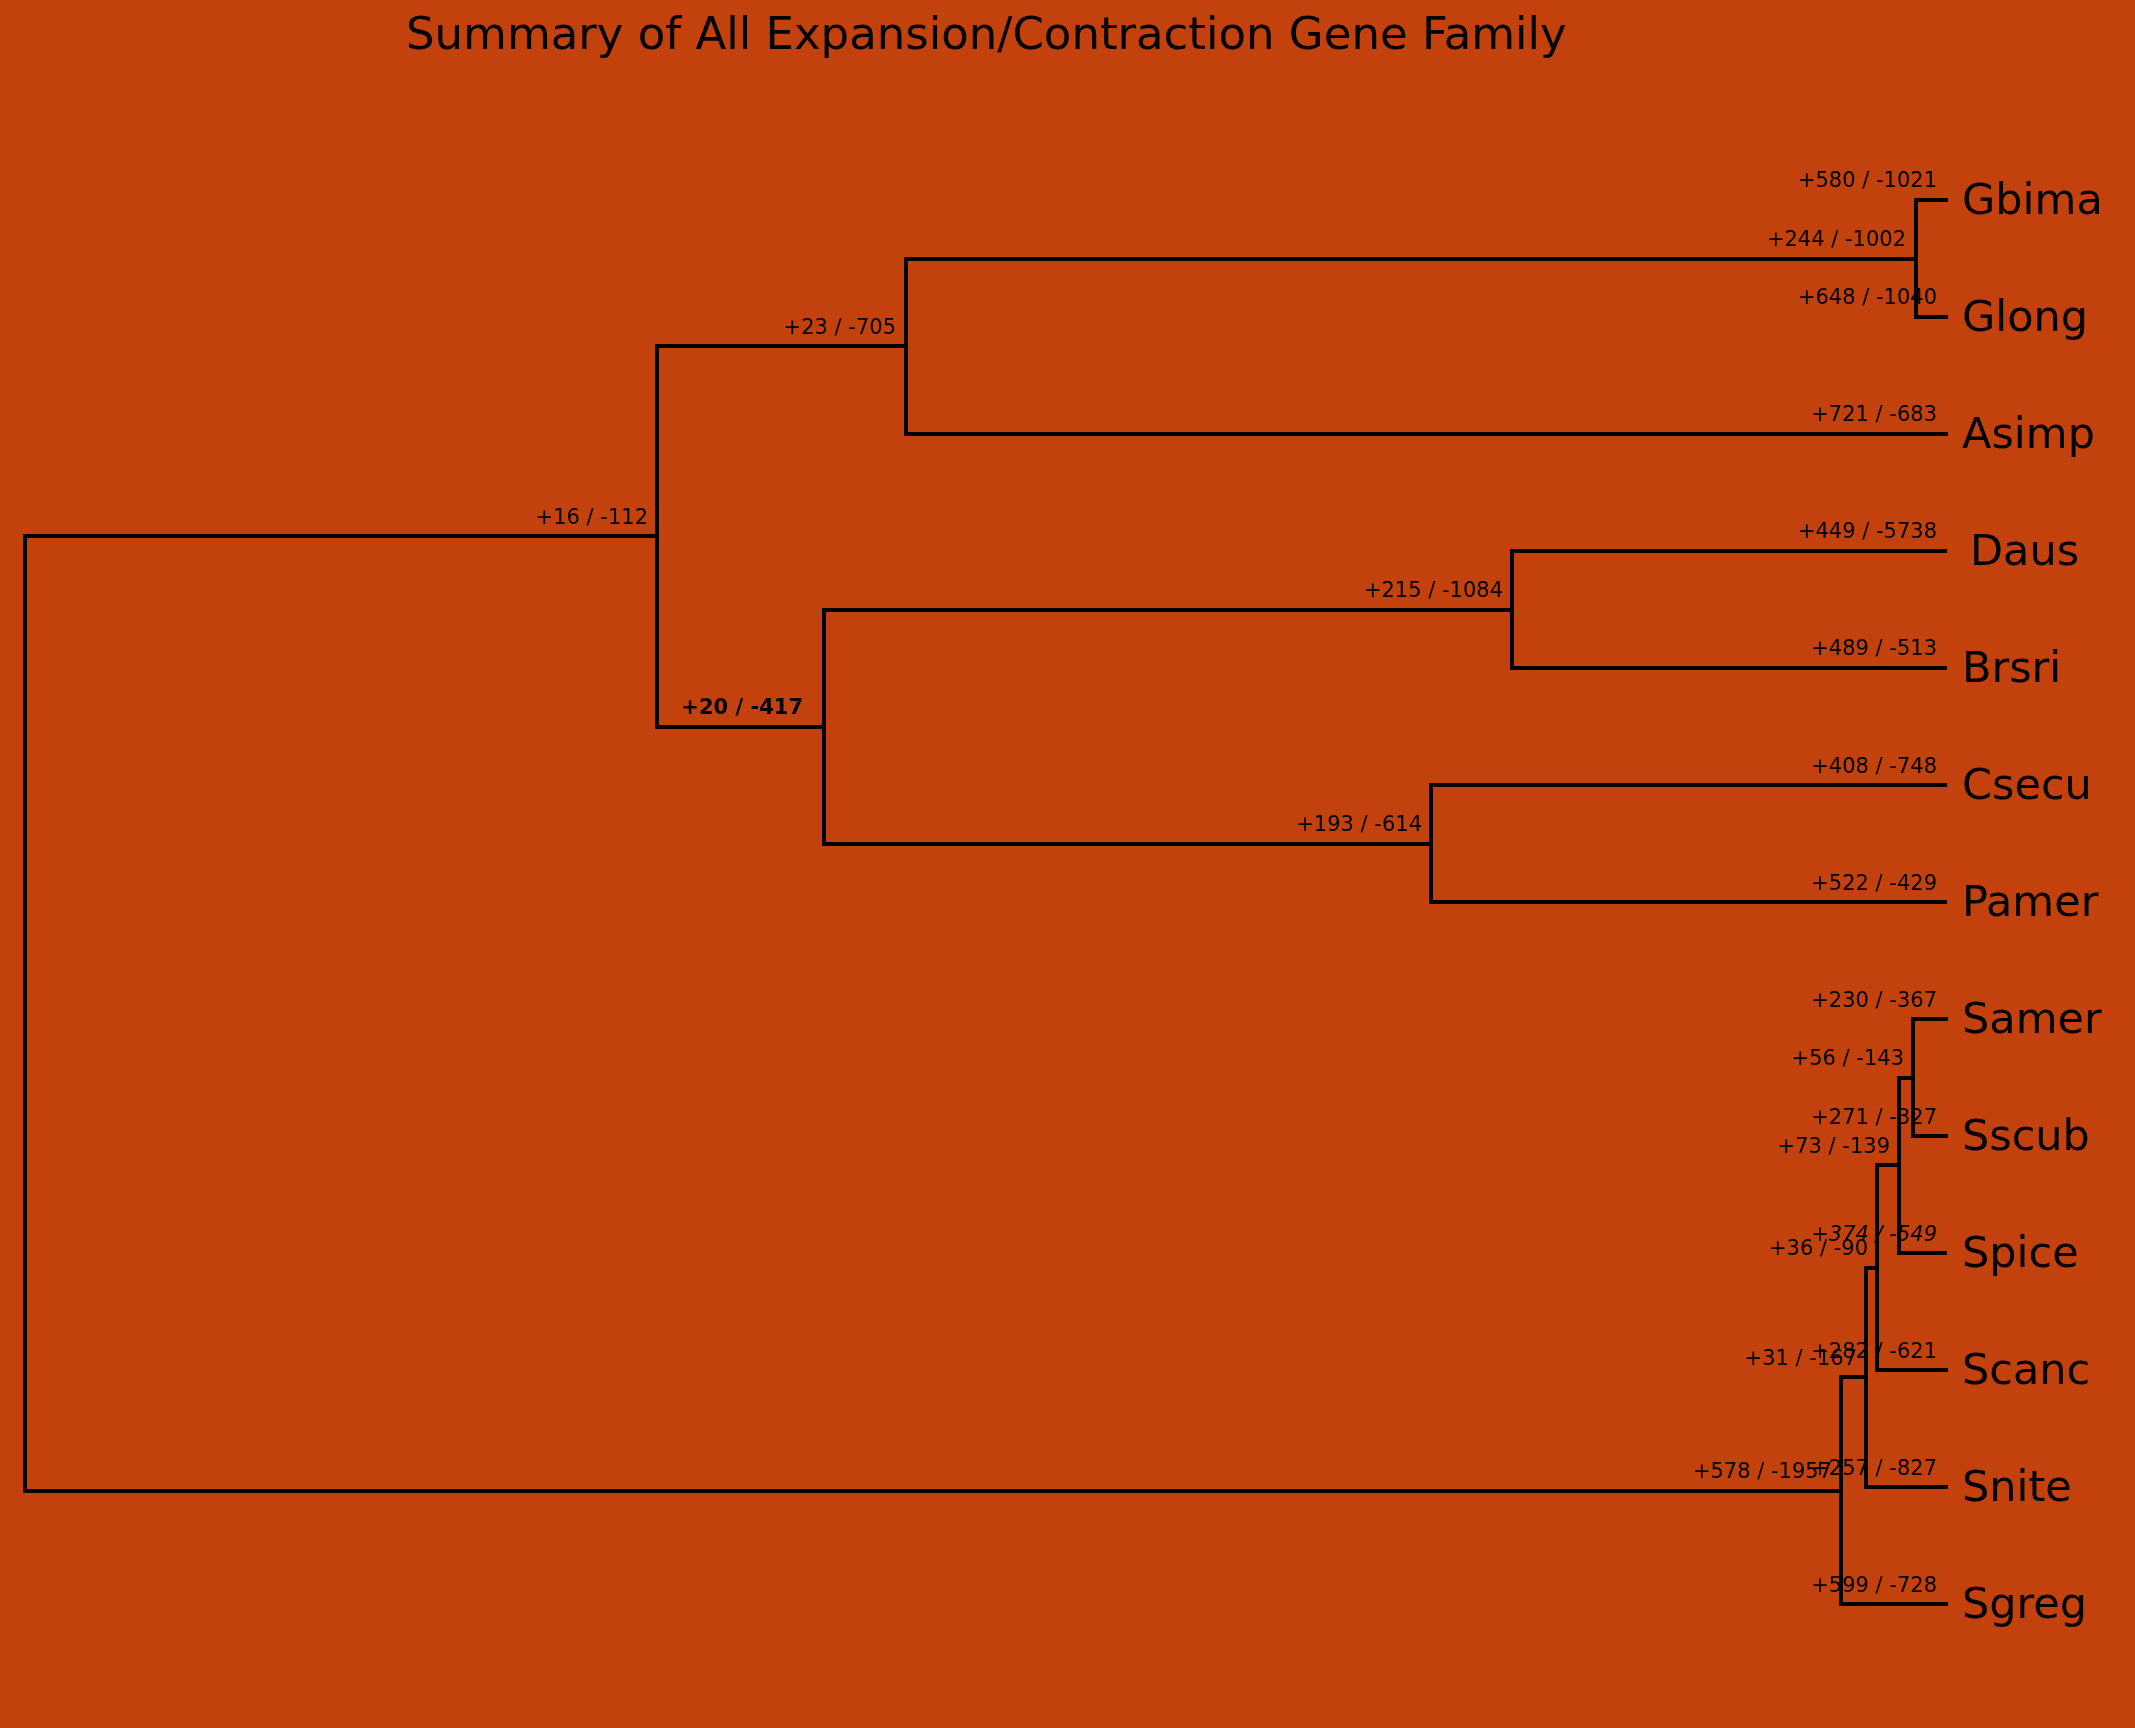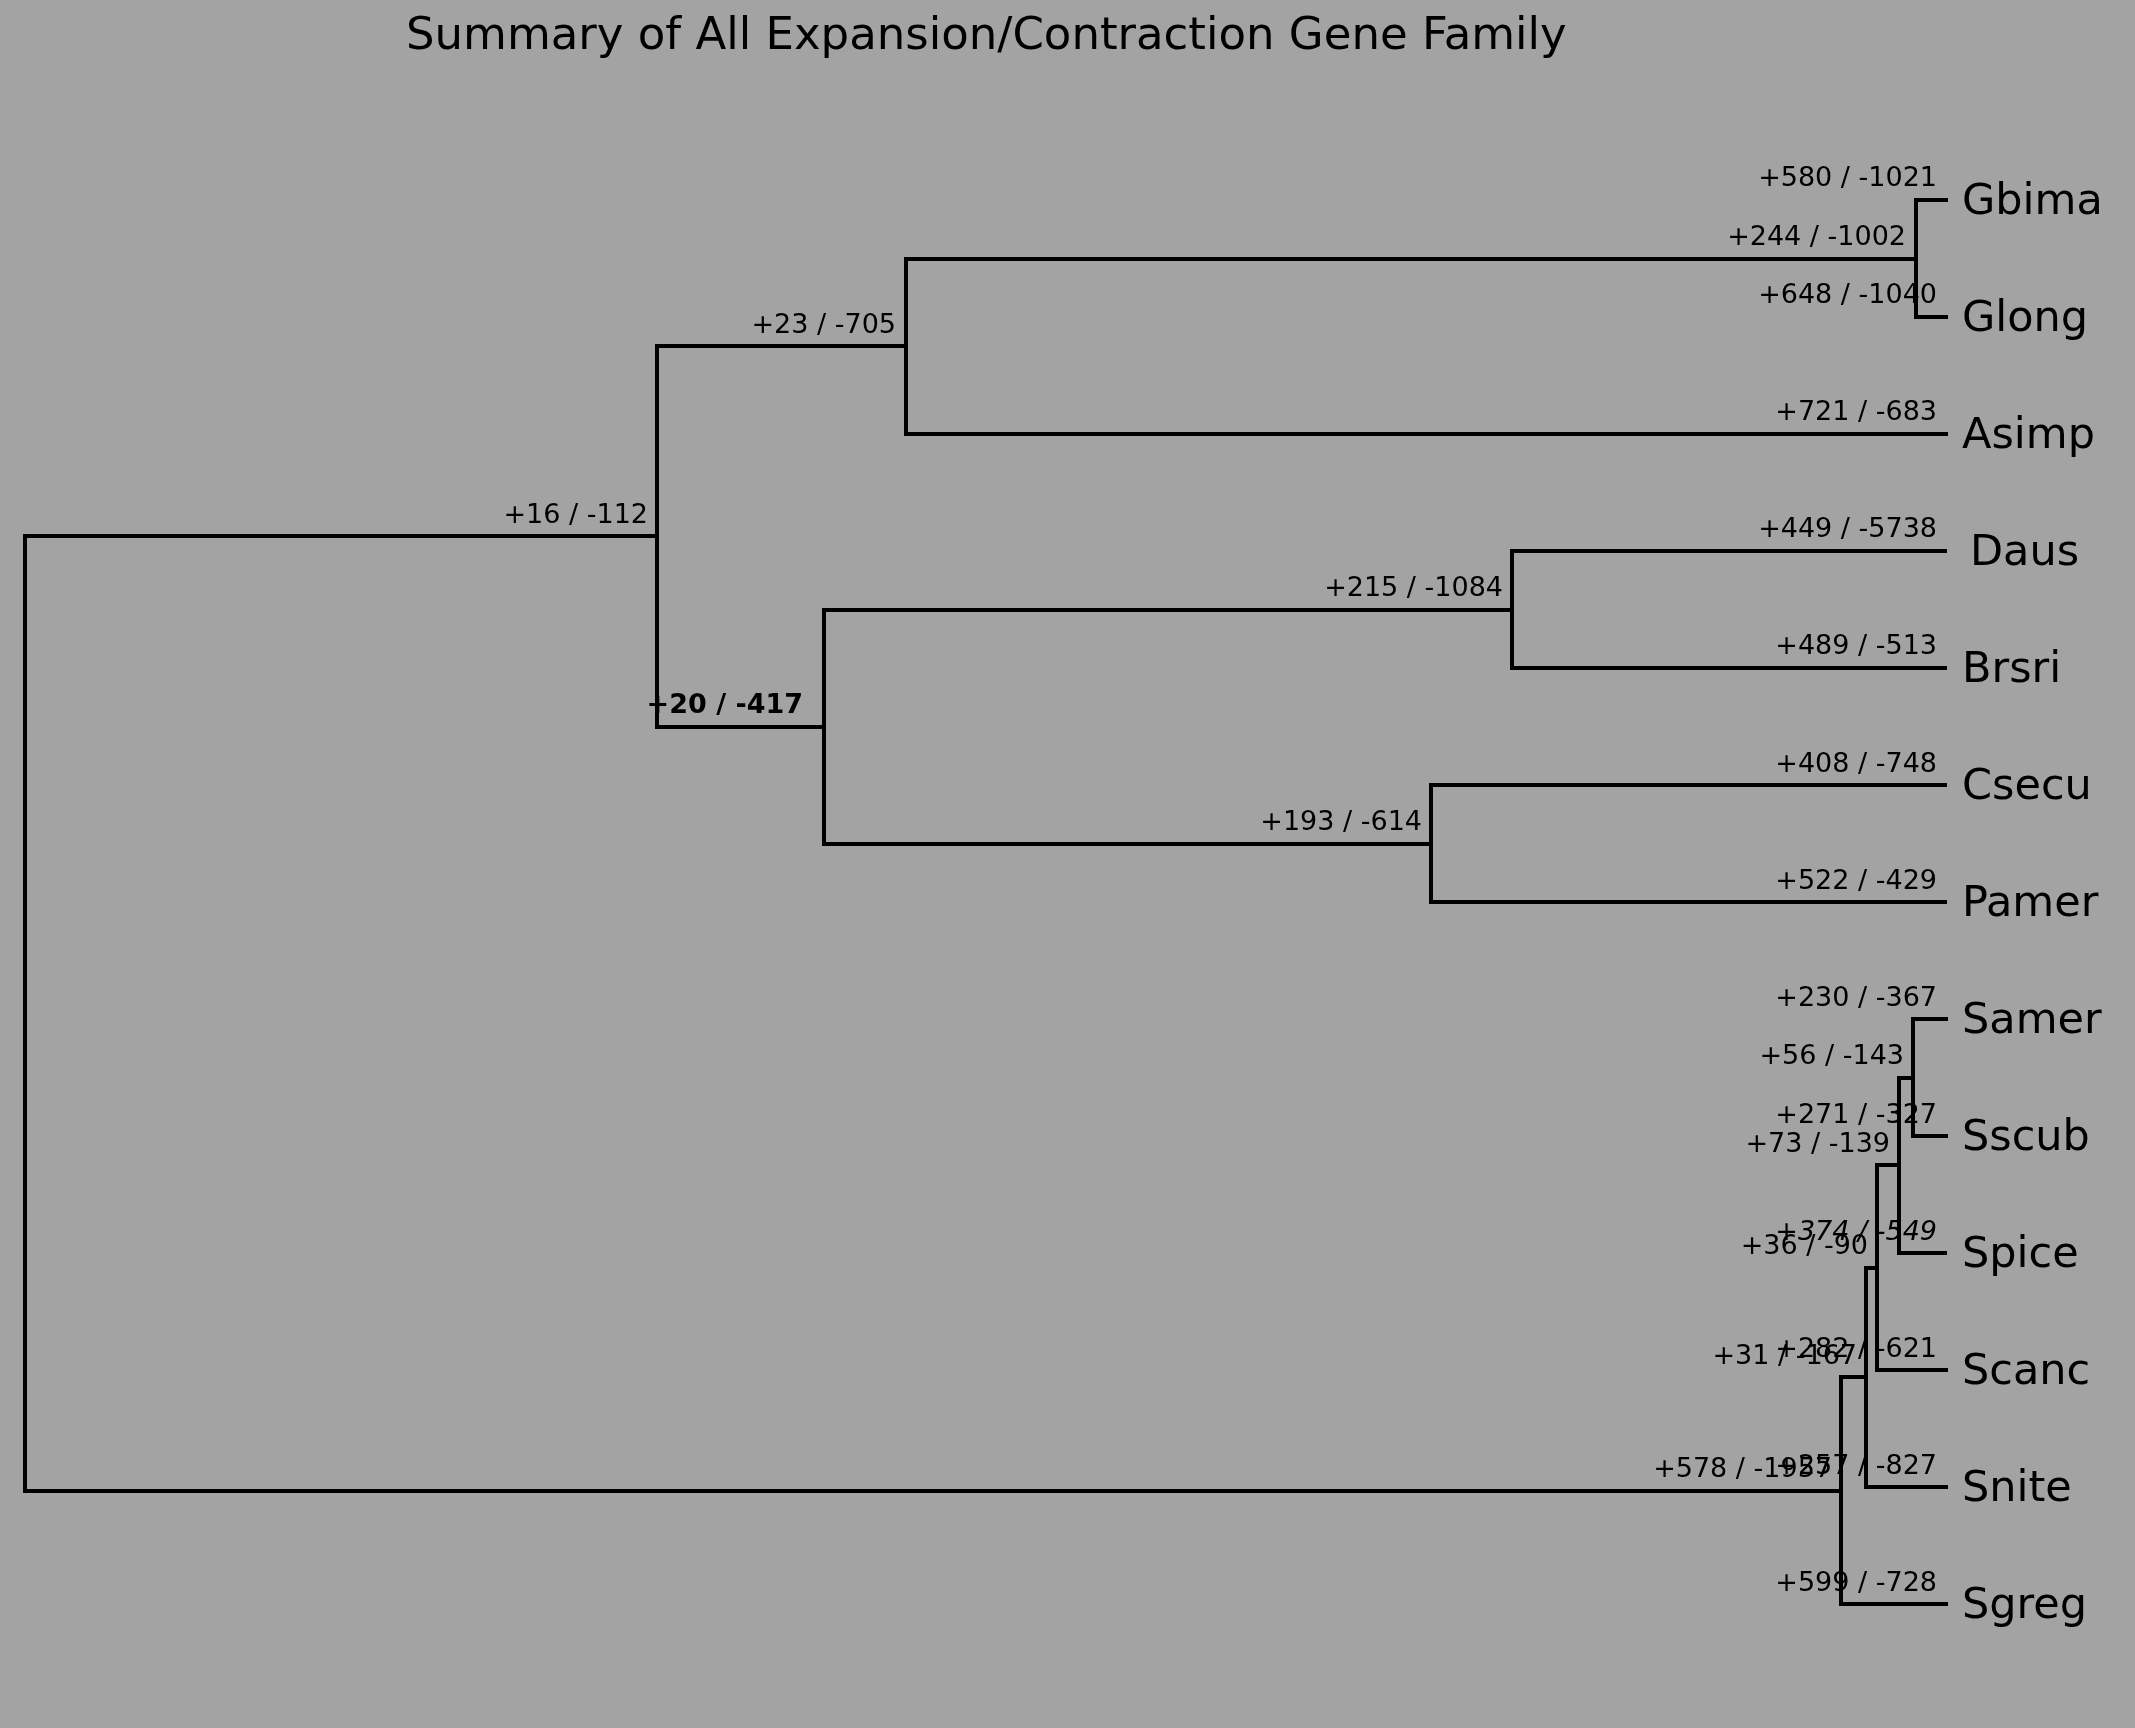--- a/index.html
+++ b/index.html
@@ -4,21 +4,21 @@
 <style>
   html, body {
     margin: 0;
     padding: 0;
     background: #ffffff;
   }
   .canvas {
     position: relative;
     width: 2135px;
     height: 1728px;
-    background: #a3a3a3;
+    background: #c2410c;
     font-family: "DejaVu Sans", sans-serif;
     color: #000000;
     overflow: hidden;
   }
   .figure-title {
     position: absolute;
     left: 406px;
     top: 7.2px;
     font-size: 45px;
     white-space: nowrap;
@@ -28,21 +28,21 @@
     height: 3.6px;
     background: #000000;
   }
   .vline {
     position: absolute;
     width: 3.6px;
     background: #000000;
   }
   .branch-label {
     position: absolute;
-    font-size: 27px;
+    font-size: 21px;
     line-height: 1.1;
     white-space: nowrap;
     text-align: right;
   }
   .tip-label {
     position: absolute;
     font-size: 43px;
     line-height: 1.15;
     white-space: nowrap;
   }

